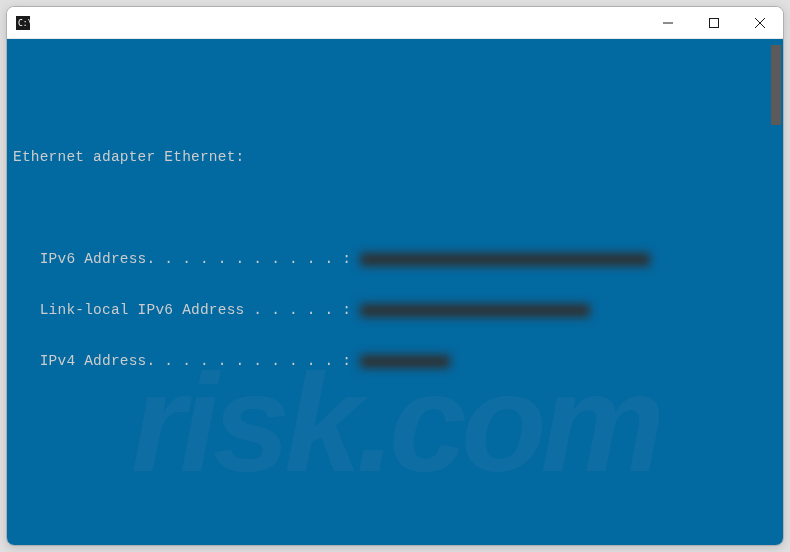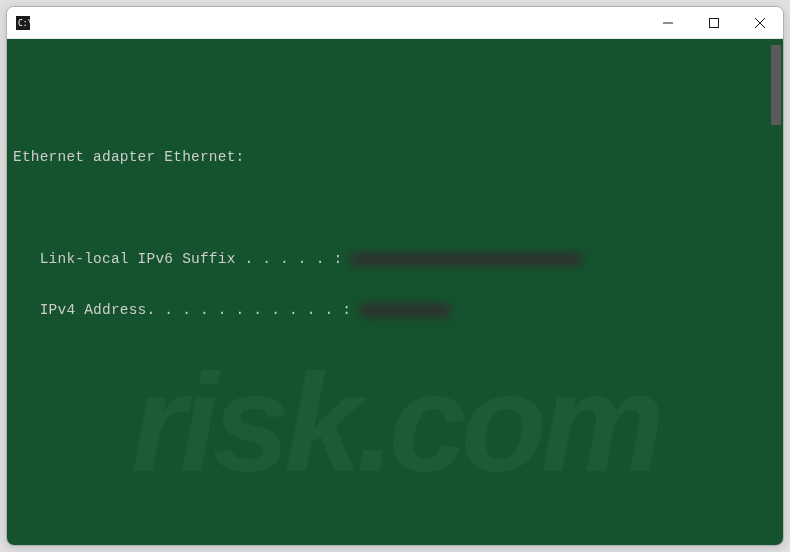--- a/index.html
+++ b/index.html
@@ -40,21 +40,21 @@
     .titlebar .title { flex: 0 0 auto; }
     .titlebar .spacer { flex: 1; }
     .win-controls { display: flex; height: 100%; }
     .win-btn {
       width: 46px; height: 100%;
       display: flex; align-items: center; justify-content: center;
       color: #1a1a1a;
     }
     .terminal {
       flex: 1;
-      background: #14532d;
+      background: #0369a1;
       color: #cccccc;
       font-size: 14.5px;
       line-height: 17px;
       padding: 8px 0 0 6px;
       position: relative;
       overflow: hidden;
       white-space: pre;
       letter-spacing: 0.2px;
     }
     .scrollbar {
@@ -122,21 +122,22 @@
     </div>
   </div>
 
   <div class="terminal">
     <div class="scrollbar"></div>
 
     <span class="row"></span>
     <span class="row">Ethernet adapter Ethernet:</span>
     <span class="row"></span>
 
-    <span class="row"><span>   Link-local IPv6 Suffix . . . . . :</span> <span class="blur-strip" style="width:230px;height:13px;">xxxxxxxxxxxxxxxxxxxxxx</span></span>
+    <span class="row"><span>   IPv6 Address. . . . . . . . . . . :</span> <span class="blur-strip" style="width:290px;height:13px;">xxxxxxxxxxxxxxxxxxxxxxxxxxxx</span></span>
+    <span class="row"><span>   Link-local IPv6 Address . . . . . :</span> <span class="blur-strip" style="width:230px;height:13px;">xxxxxxxxxxxxxxxxxxxxxx</span></span>
     <span class="row"><span>   IPv4 Address. . . . . . . . . . . :</span> <span class="blur-strip" style="width:90px;height:13px;">xxxxxxxx</span></span>
     
 
     <span class="row"></span>
     
     <span class="row"></span>
     
     <span class="row"></span>
     
     <span class="row"></span>

